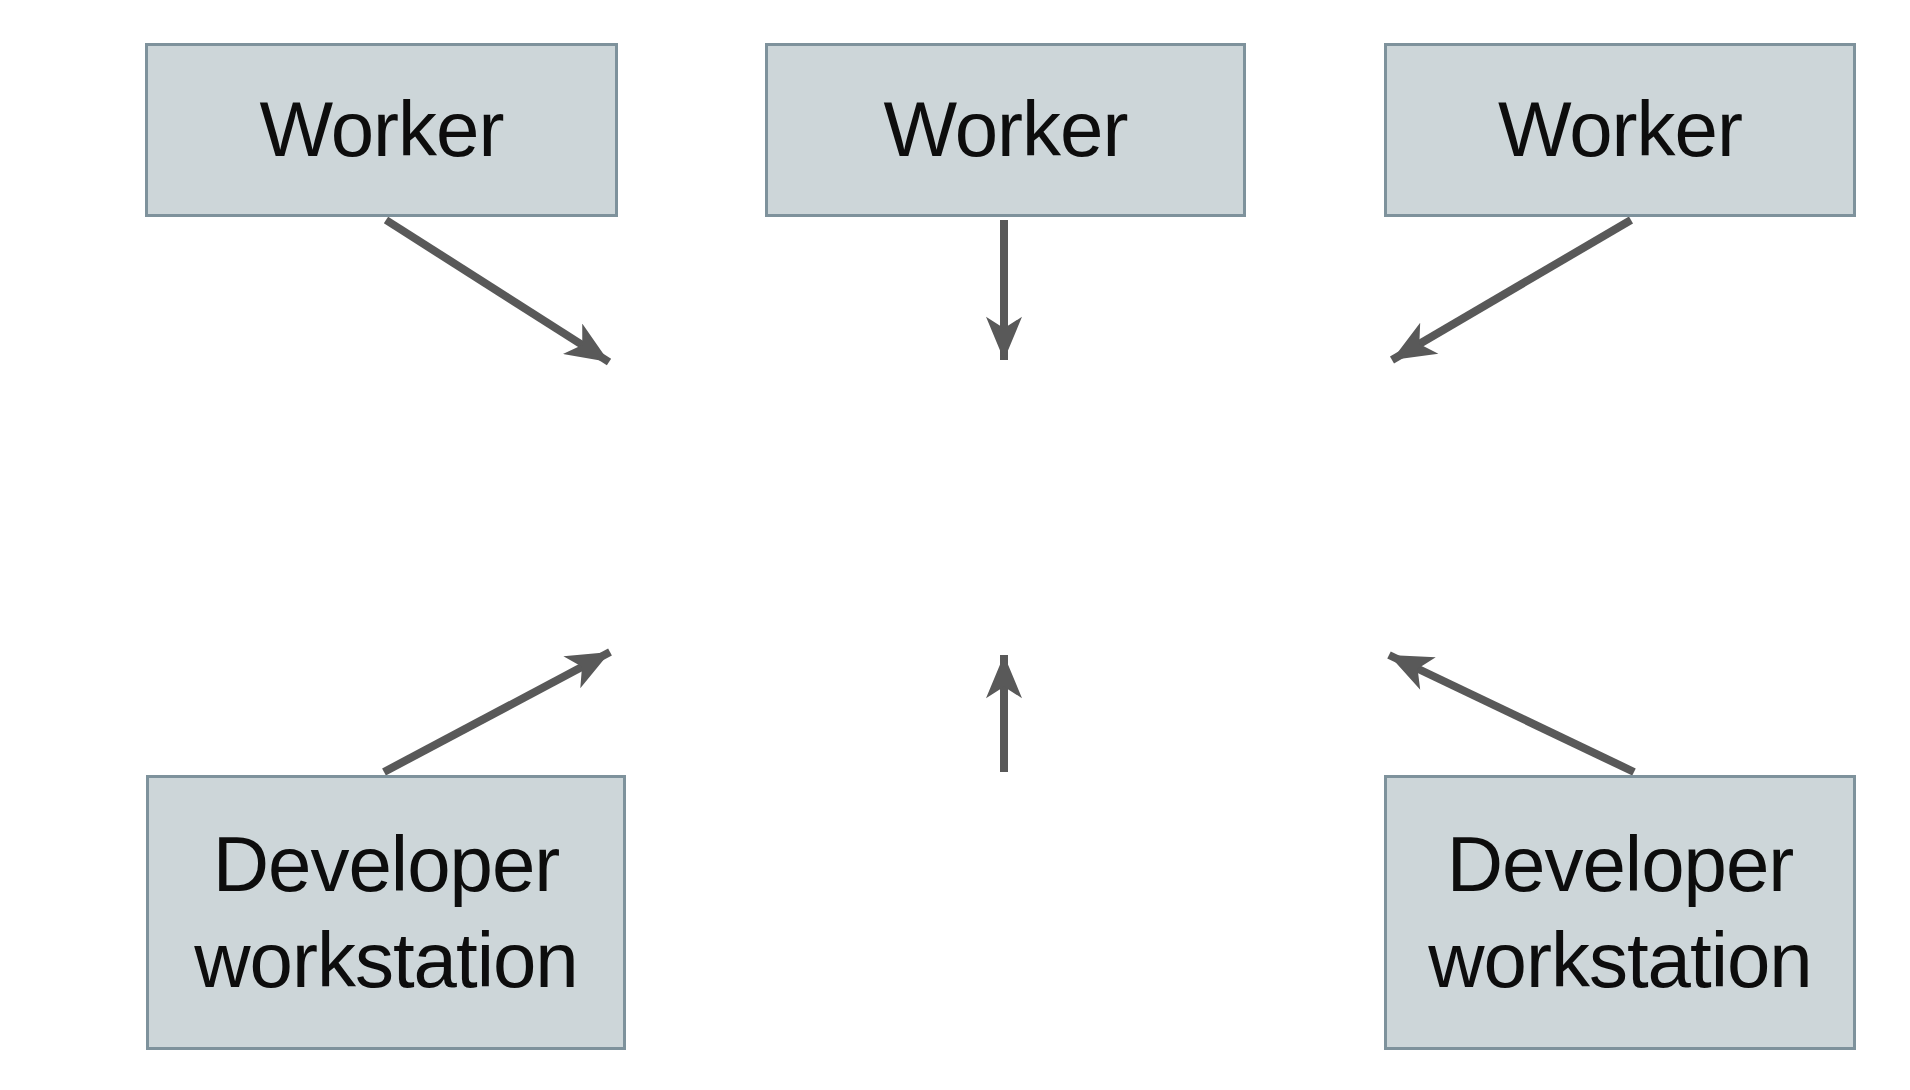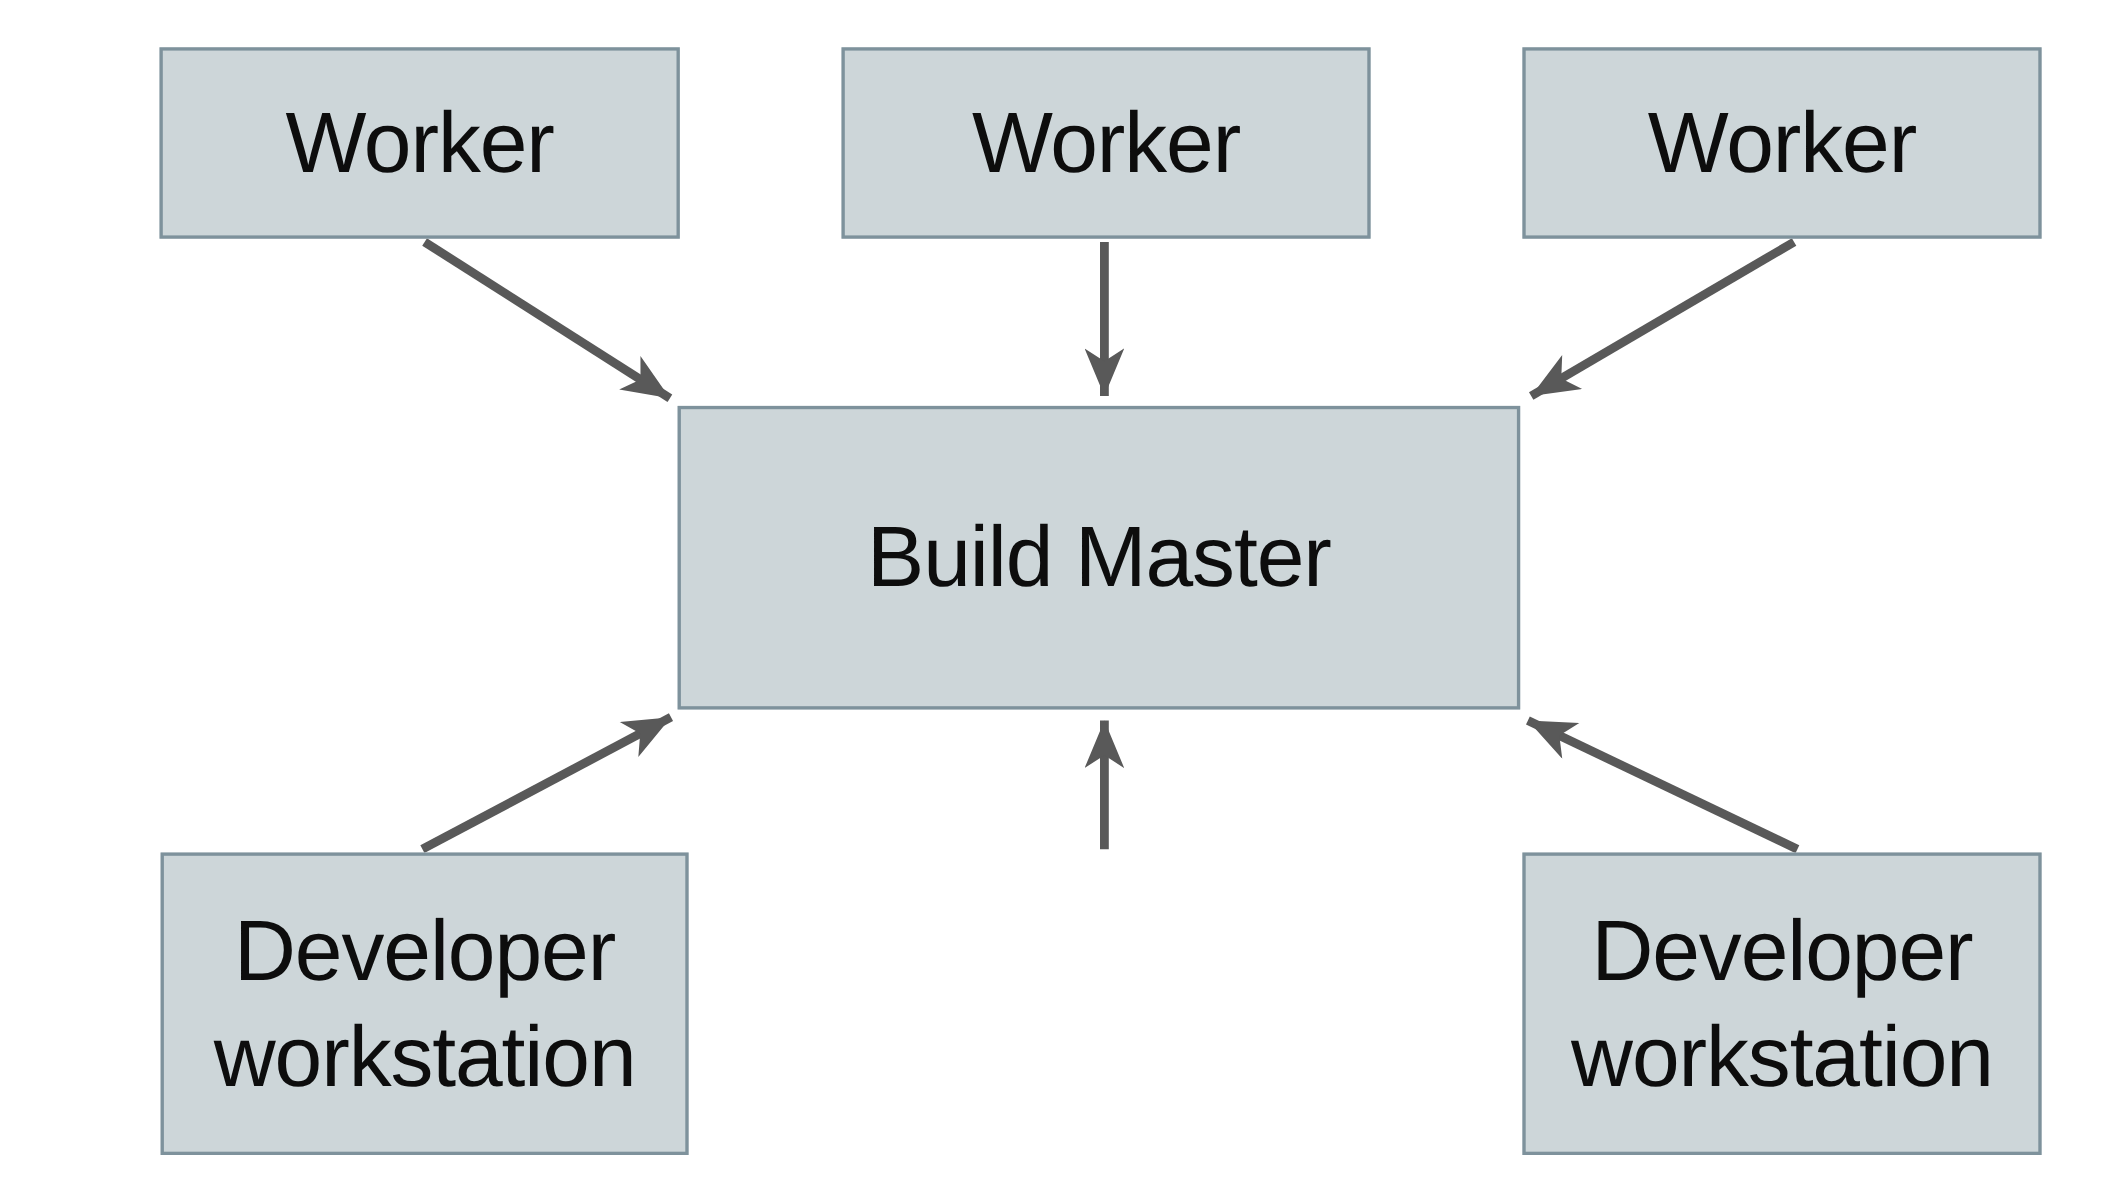--- a/index.html
+++ b/index.html
@@ -86,23 +86,20 @@
   </div>
 
   <div class="node" id="node-worker-2">
     <span class="label">Worker</span>
   </div>
 
   <div class="node" id="node-worker-3">
     <span class="label">Worker</span>
   </div>
 
-  <div class="node" id="node-build-master">
-    <span class="label">Build Master</span>
-  </div>
 
   <div class="node" id="node-dev-ws-left">
     <span class="label">Developer workstation</span>
   </div>
 
 
   <div class="node" id="node-dev-ws-right">
     <span class="label">Developer workstation</span>
   </div>
 

